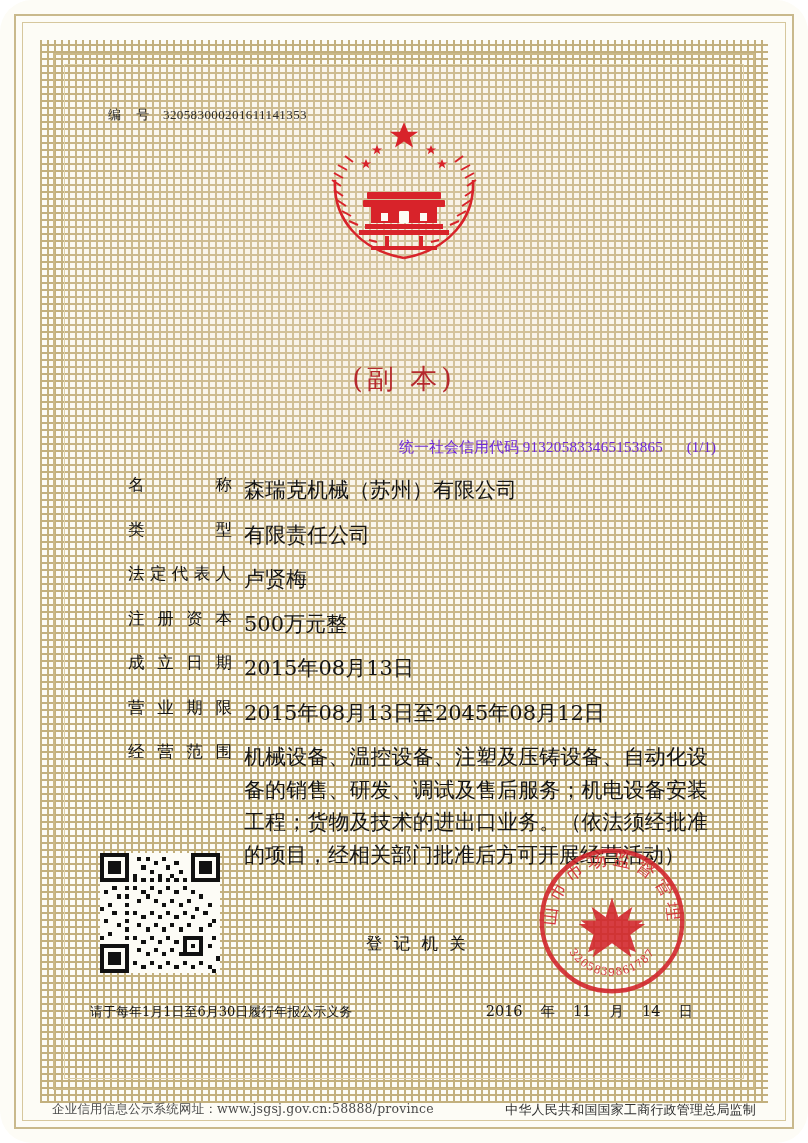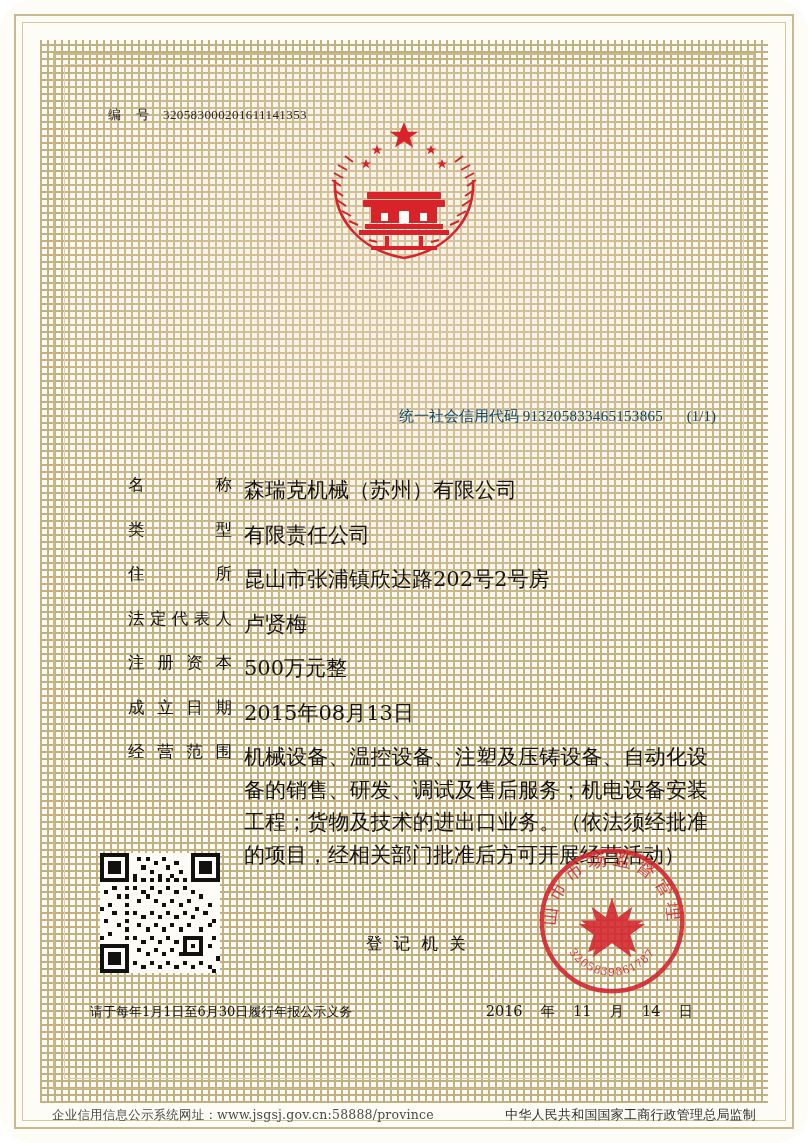--- a/index.html
+++ b/index.html
@@ -141,24 +141,24 @@
     right: 0;
     text-align: center;
     font-size: 27px;
     color: #b5292d;
     letter-spacing: 4px;
     font-family: "DejaVu Serif", "Liberation Serif", serif;
   }
 
   .credit-line {
     position: absolute;
-    top: 341px;
+    top: 372px;
     right: 26px;
     font-size: 15px;
-    color: #0c4a6e;
+    color: #6d28d9;
     white-space: nowrap;
   }
   .credit-line .code {
     letter-spacing: 0.3px;
   }
   .credit-line .page-no {
     margin-left: 20px;
   }
 
   
@@ -245,21 +245,20 @@
   .issue-date span { margin: 0 9px; }
 
   
   .footer {
     position: absolute;
     left: 0;
     right: 0;
     bottom: 14px;
     height: 28px;
     display: flex;
-    align-items: center;
     justify-content: space-between;
     padding: 0 52px;
     box-sizing: border-box;
     font-size: 12.5px;
     color: #4a4a4a;
     font-family: "DejaVu Serif", "Liberation Serif", serif;
   }
   .footer .left { letter-spacing: 0.2px; }
   .footer .right { letter-spacing: 0.2px; color: #2e2e2e; font-size: 13px; }
 </style>
@@ -326,51 +325,52 @@
           <rect x="101" y="105" width="7" height="8"></rect>
         </g>
         <g fill="#d8232a">
           <rect x="66" y="128" width="4" height="10"></rect>
           <rect x="100" y="128" width="4" height="10"></rect>
           <rect x="52" y="138" width="66" height="4"></rect>
         </g>
       </svg>
     </div>
 
+    <div class="subtitle">(副 本)</div>
 
     <div class="credit-line">
       <span>统一社会信用代码</span>
       <span class="code">913205833465153865</span>
       <span class="page-no">(1/1)</span>
     </div>
 
     <div class="fields">
       <div class="field-row">
         <div class="field-label">名    称</div>
         <div class="field-value">森瑞克机械（苏州）有限公司</div>
       </div>
       <div class="field-row">
         <div class="field-label">类    型</div>
         <div class="field-value">有限责任公司</div>
       </div>
       <div class="field-row">
-        <div class="field-label">住    所</div>
-        <div class="field-value">昆山市张浦镇欣达路202号2号房</div>
-      </div>
-      <div class="field-row">
         <div class="field-label">法定代表人</div>
         <div class="field-value">卢贤梅</div>
       </div>
       <div class="field-row">
         <div class="field-label">注 册 资 本</div>
         <div class="field-value">500万元整</div>
       </div>
       <div class="field-row">
         <div class="field-label">成 立 日 期</div>
         <div class="field-value">2015年08月13日</div>
+      </div>
+      <div class="field-row">
+        <div class="field-label">营 业 期 限</div>
+        <div class="field-value">2015年08月13日至2045年08月12日</div>
       </div>
       <div class="field-row multiline">
         <div class="field-label">经 营 范 围</div>
         <div class="field-value">机械设备、温控设备、注塑及压铸设备、自动化设备的销售、研发、调试及售后服务；机电设备安装工程；货物及技术的进出口业务。（依法须经批准的项目，经相关部门批准后方可开展经营活动）</div>
       </div>
     </div>
 
     <div class="qr">
       <svg viewBox="0 0 29 29" width="120" height="120" shape-rendering="crispEdges" aria-hidden="true">
         <rect width="29" height="29" fill="#fdfcf6"></rect>

